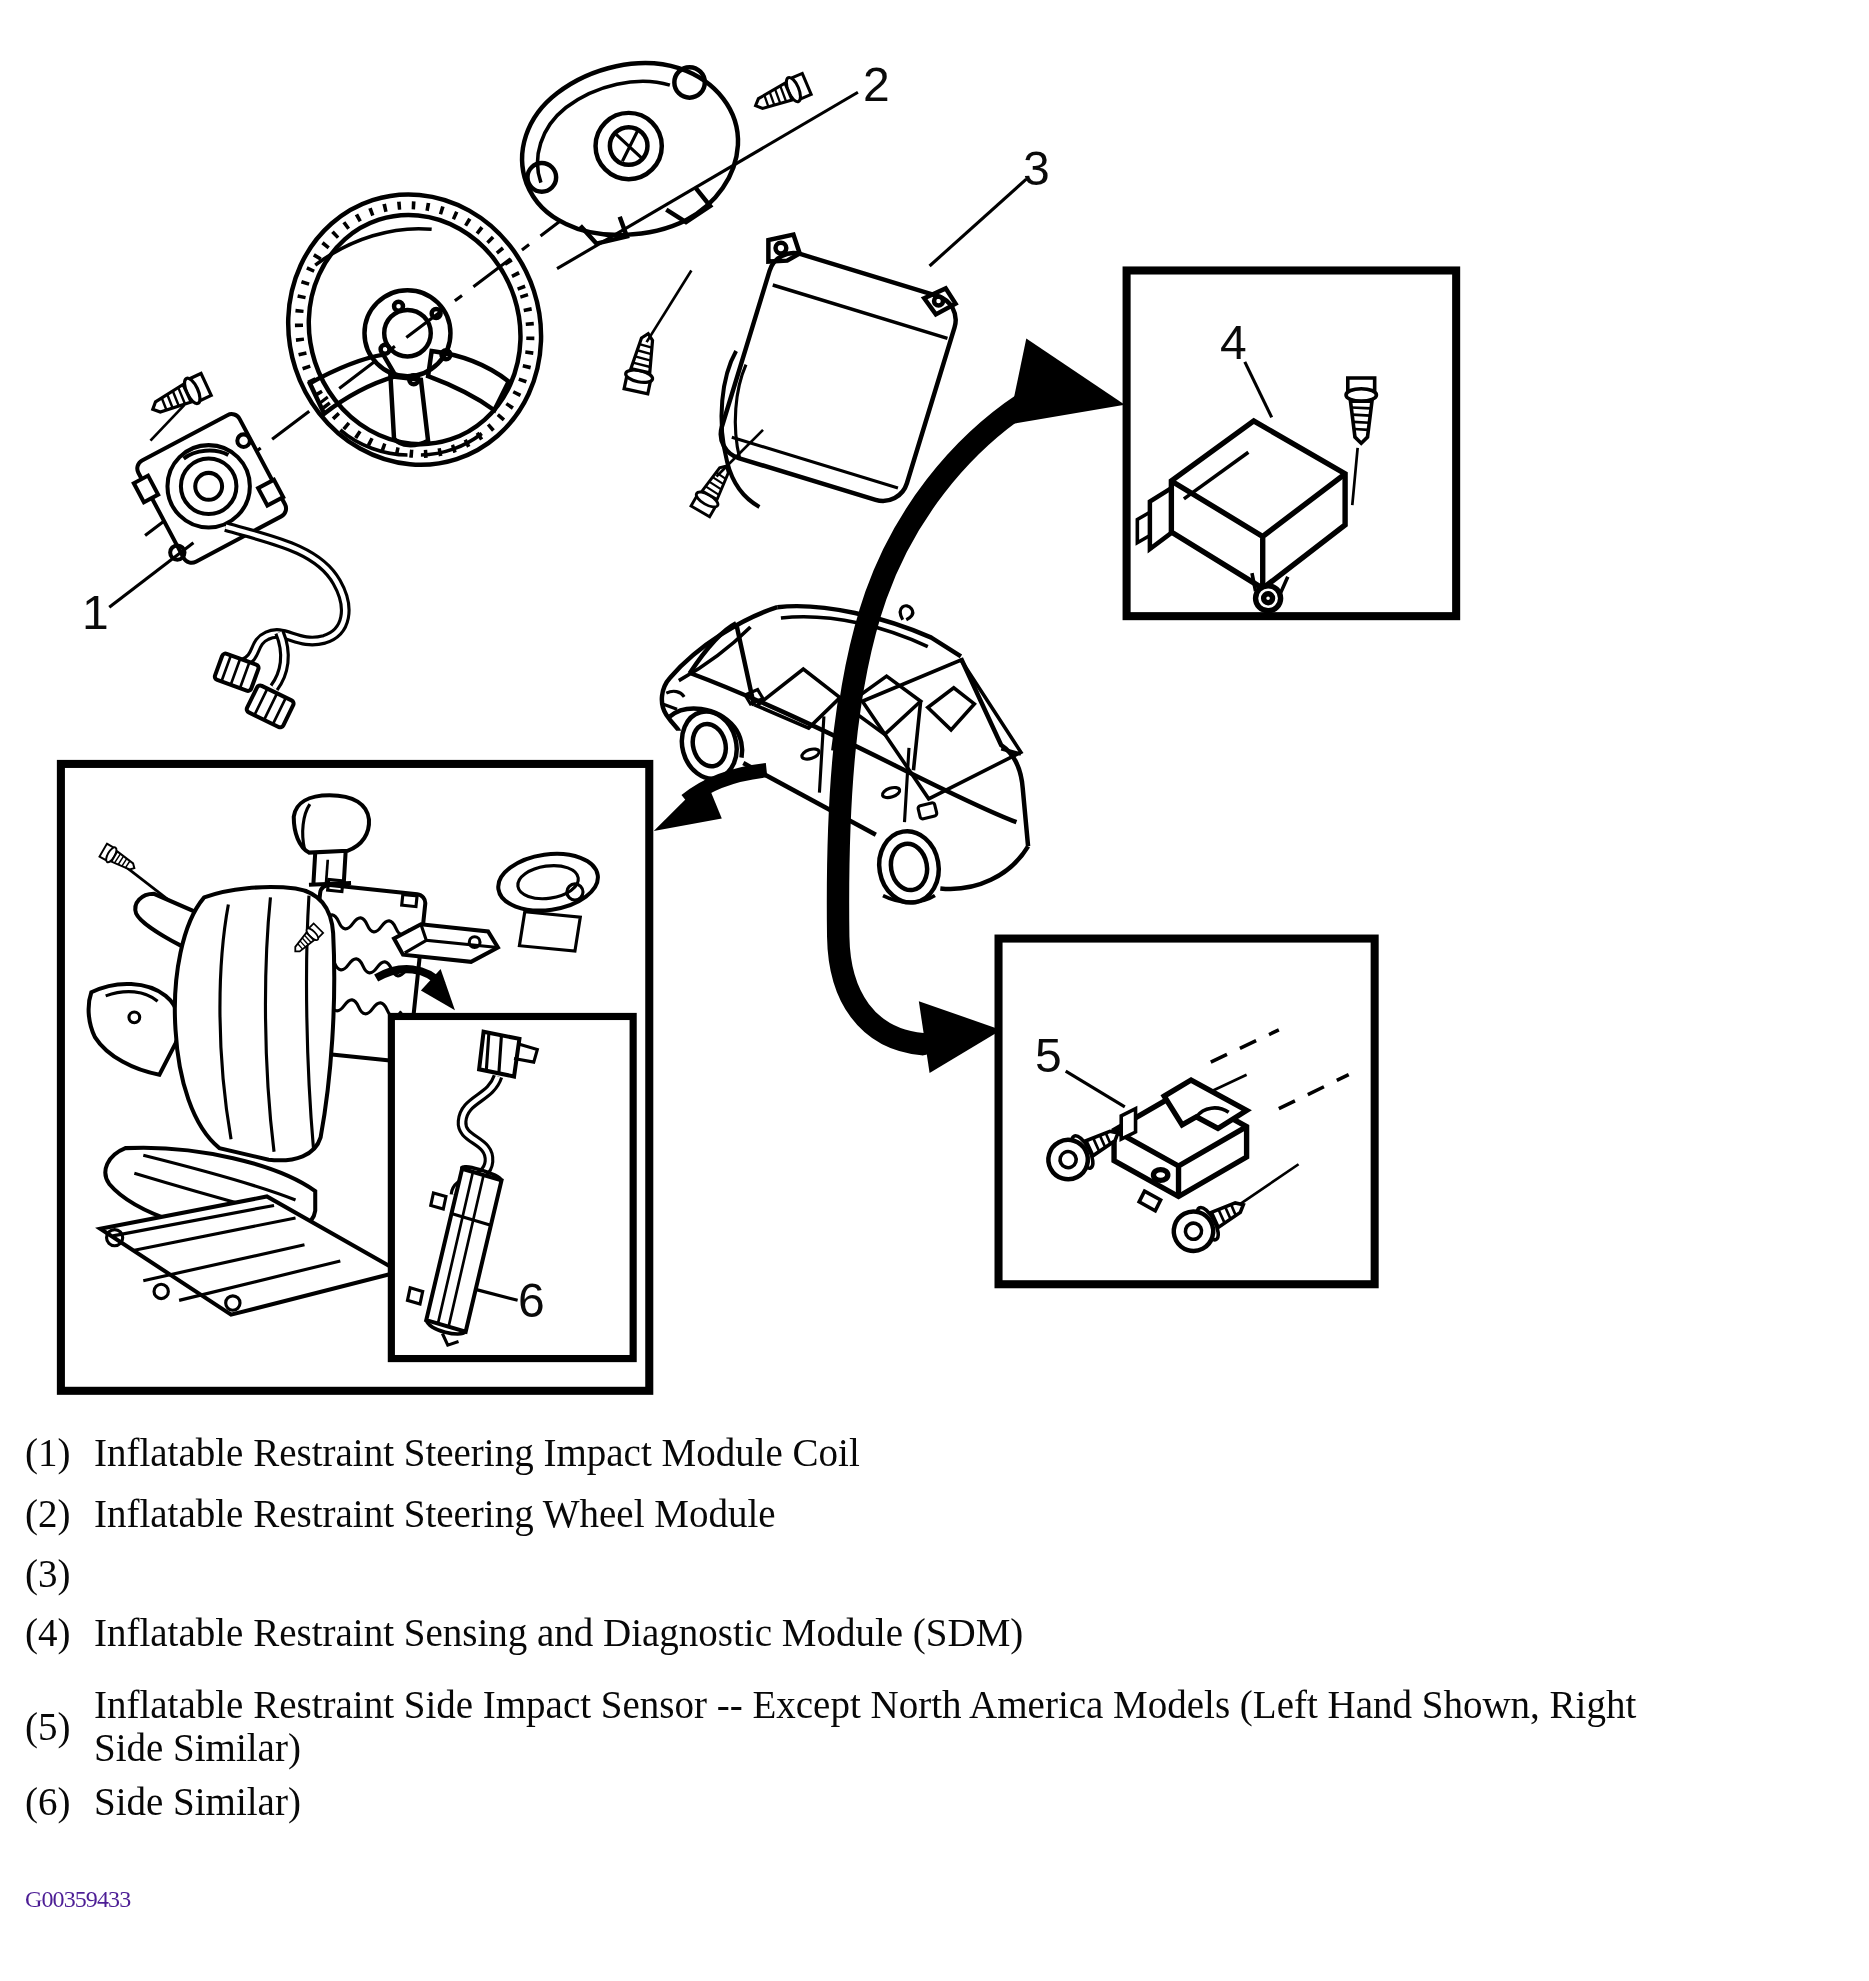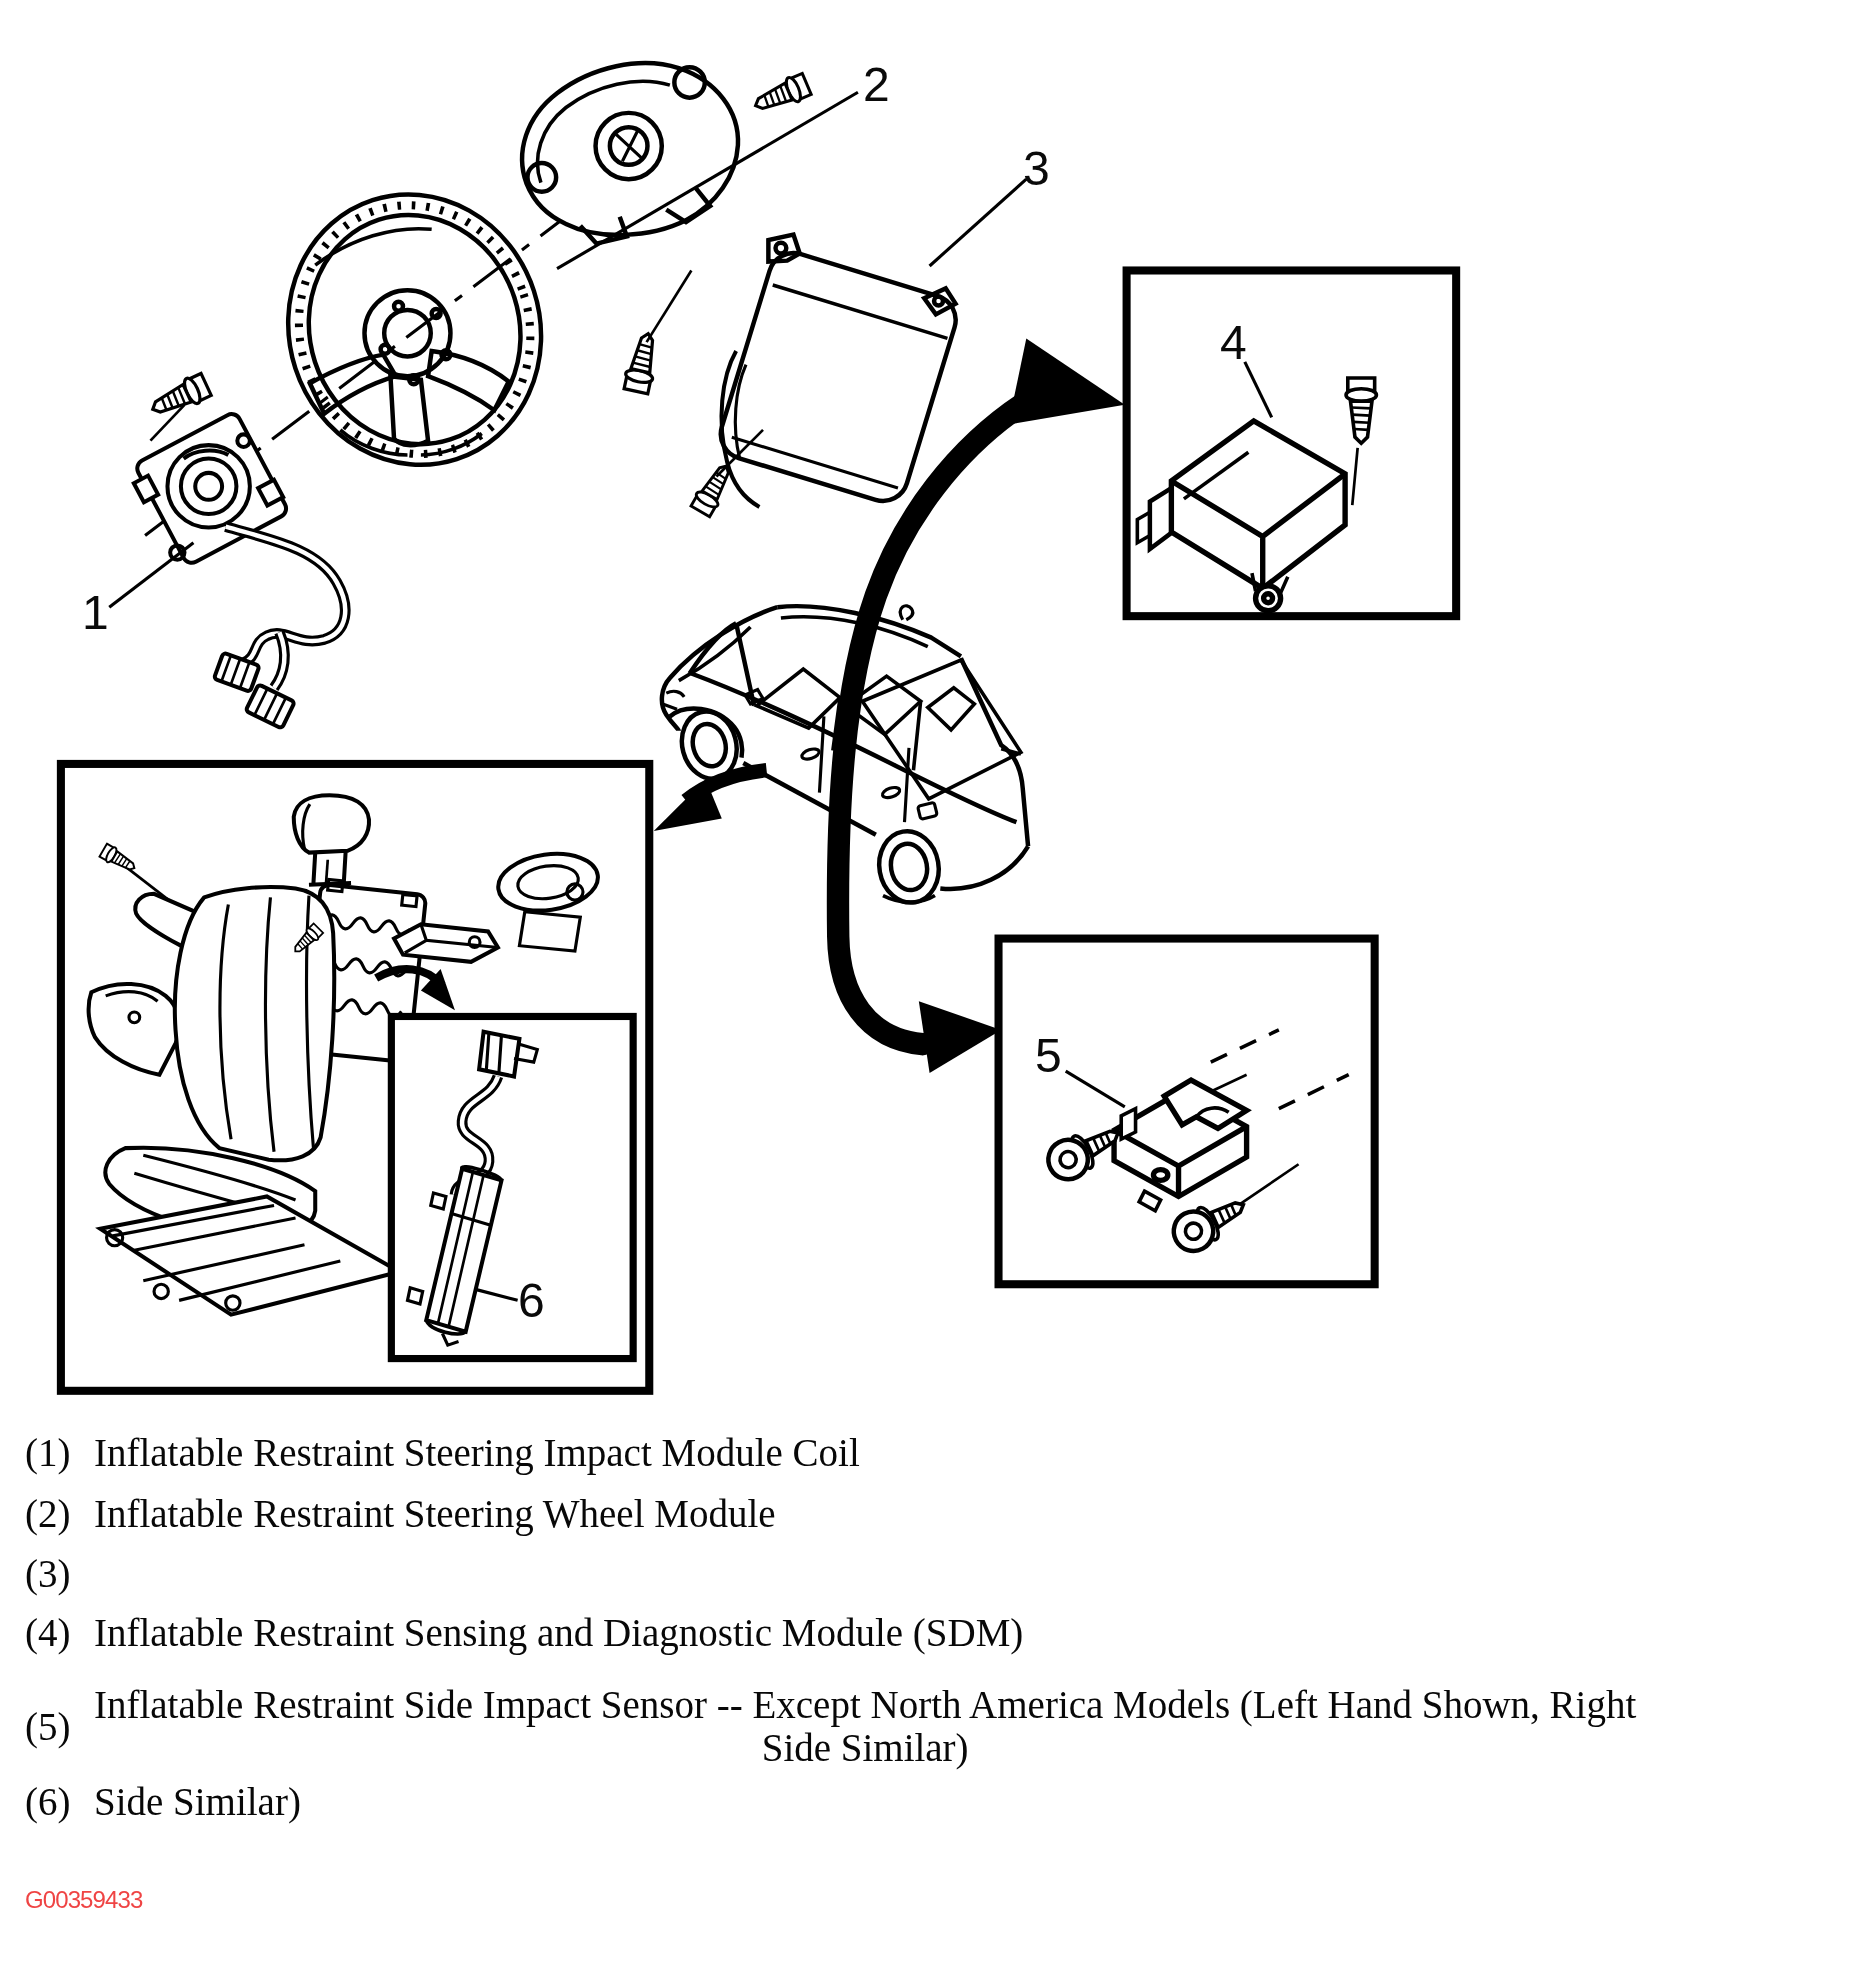--- a/index.html
+++ b/index.html
@@ -23,25 +23,25 @@
   .legend-row{
     position:absolute;left:25px;
     display:flex;align-items:center;
     font-size:39px;line-height:43px;color:#080808;
   }
   .legend-num{
     flex:0 0 69px;
     white-space:nowrap;
   }
   .legend-text{white-space:nowrap;}
-  .legend-lines{display:flex;flex-direction:column;text-align:center;}
+  .legend-lines{display:flex;flex-direction:column;}
   .figure-code{
     position:absolute;left:25px;top:1886px;
-    font-family:Liberation Sans, sans-serif;
-    font-size:24px;letter-spacing:-0.9px;color:#ef4444;
+    font-family:Liberation Serif, serif;
+    font-size:24px;letter-spacing:-0.9px;color:#4c1d95;
   }
 </style>
 </head>
 <body>
 
 <div class="page">
 
   <svg class="art" viewBox="0 0 2087 2212">
     <defs>
       <g id="screw">

